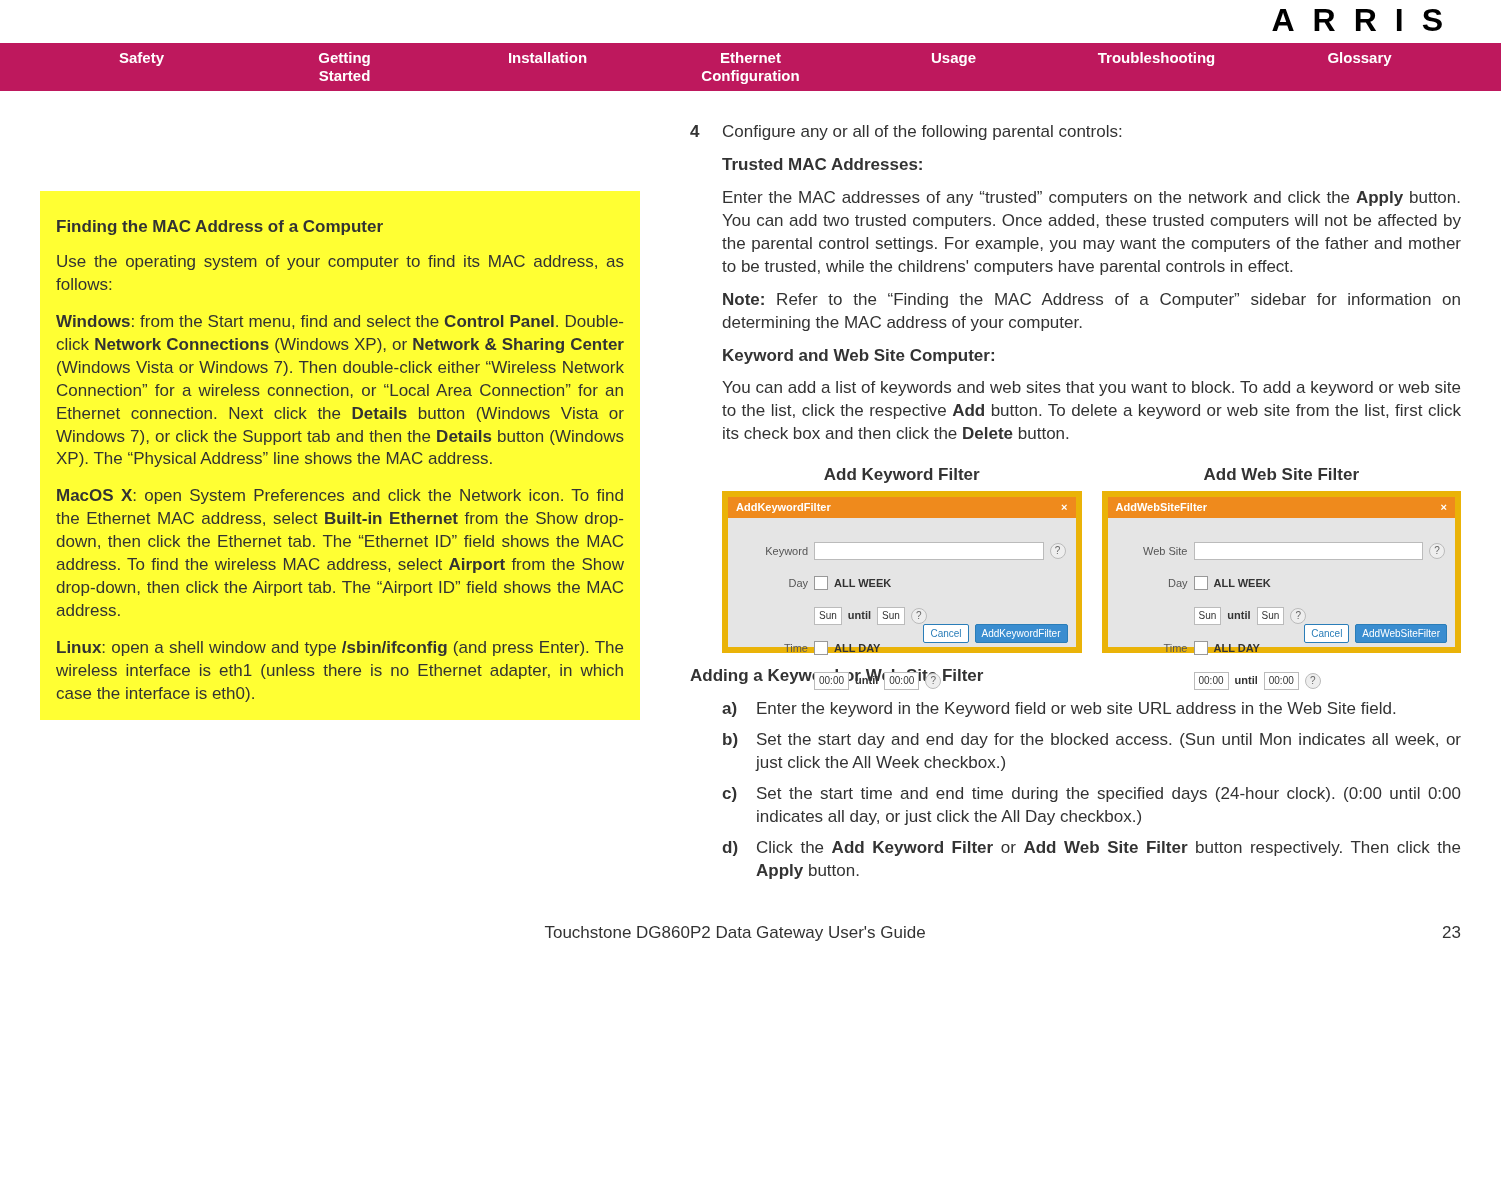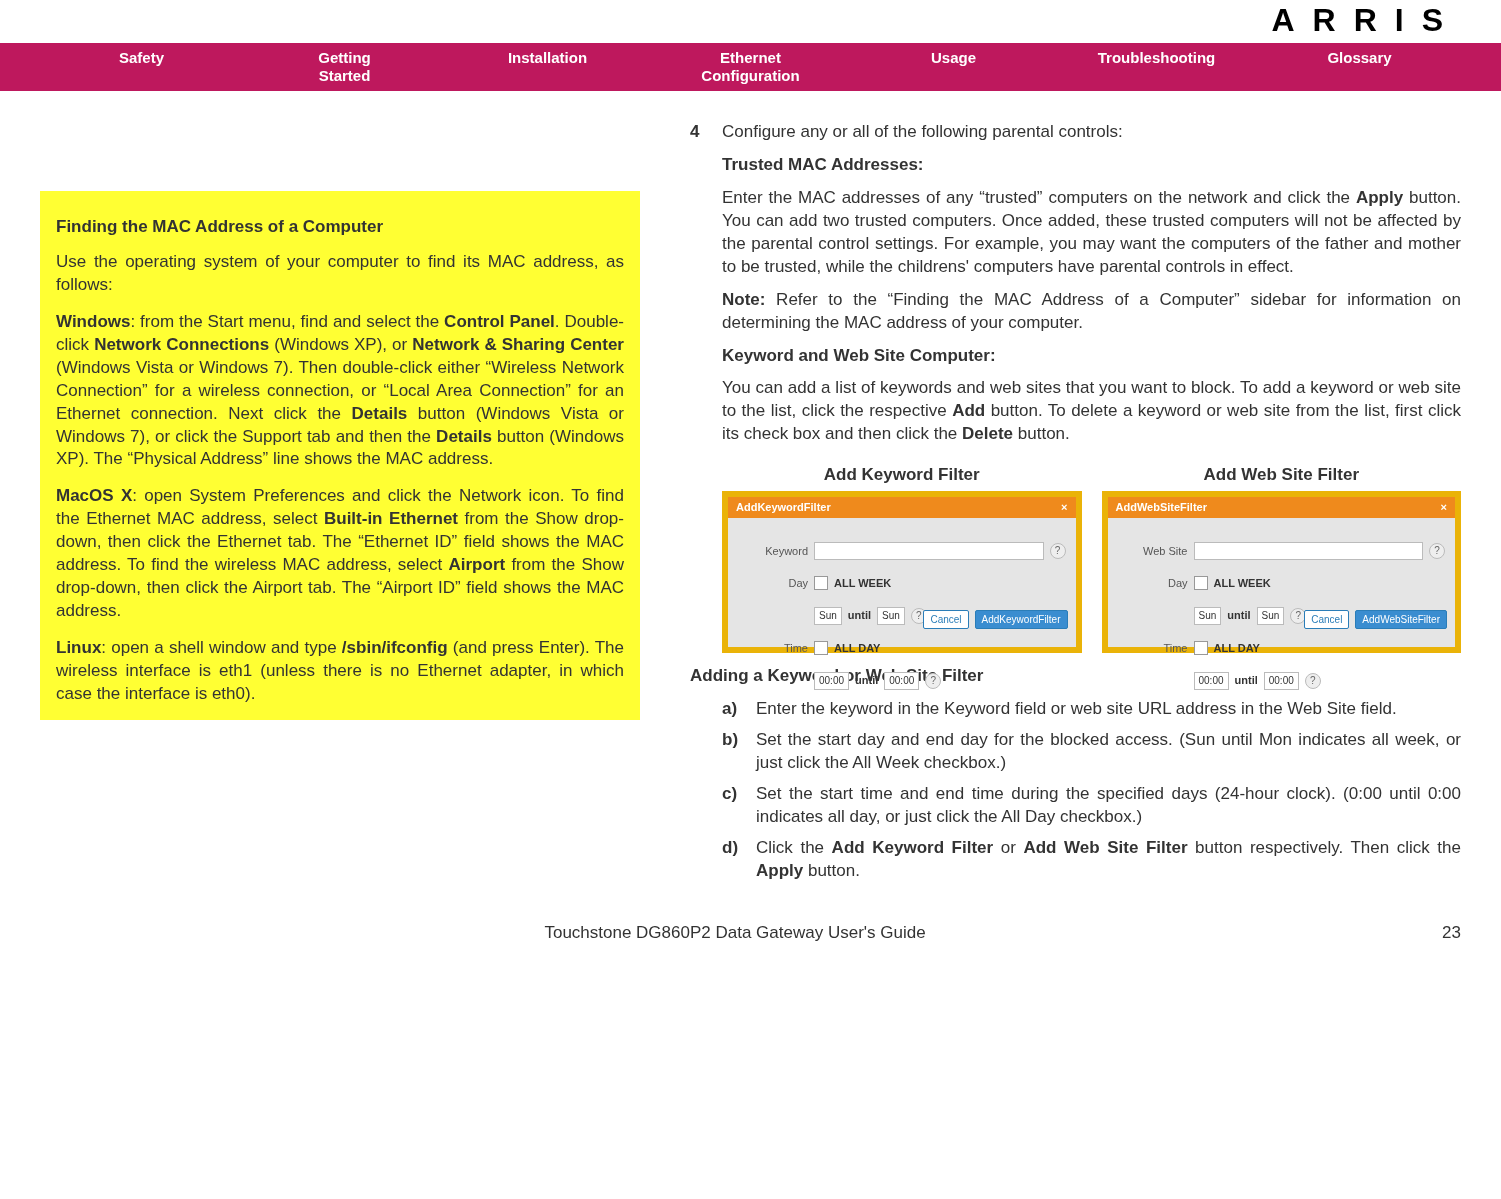--- a/index.html
+++ b/index.html
@@ -153,21 +153,21 @@
     border-radius: 50%;
     background: #eee;
     border: 1px solid #bbb;
     text-align: center;
     font-size: 10px;
     line-height: 14px;
     color: #666;
   }
   .dialog-buttons {
     position: absolute;
-    bottom: 18px;
+    bottom: 4px;
     right: 8px;
     display: flex;
     gap: 6px;
   }
   .dbtn {
     font-size: 10px;
     padding: 2px 6px;
     border: 1px solid #2a7db8;
     border-radius: 2px;
     color: #2a7db8;

